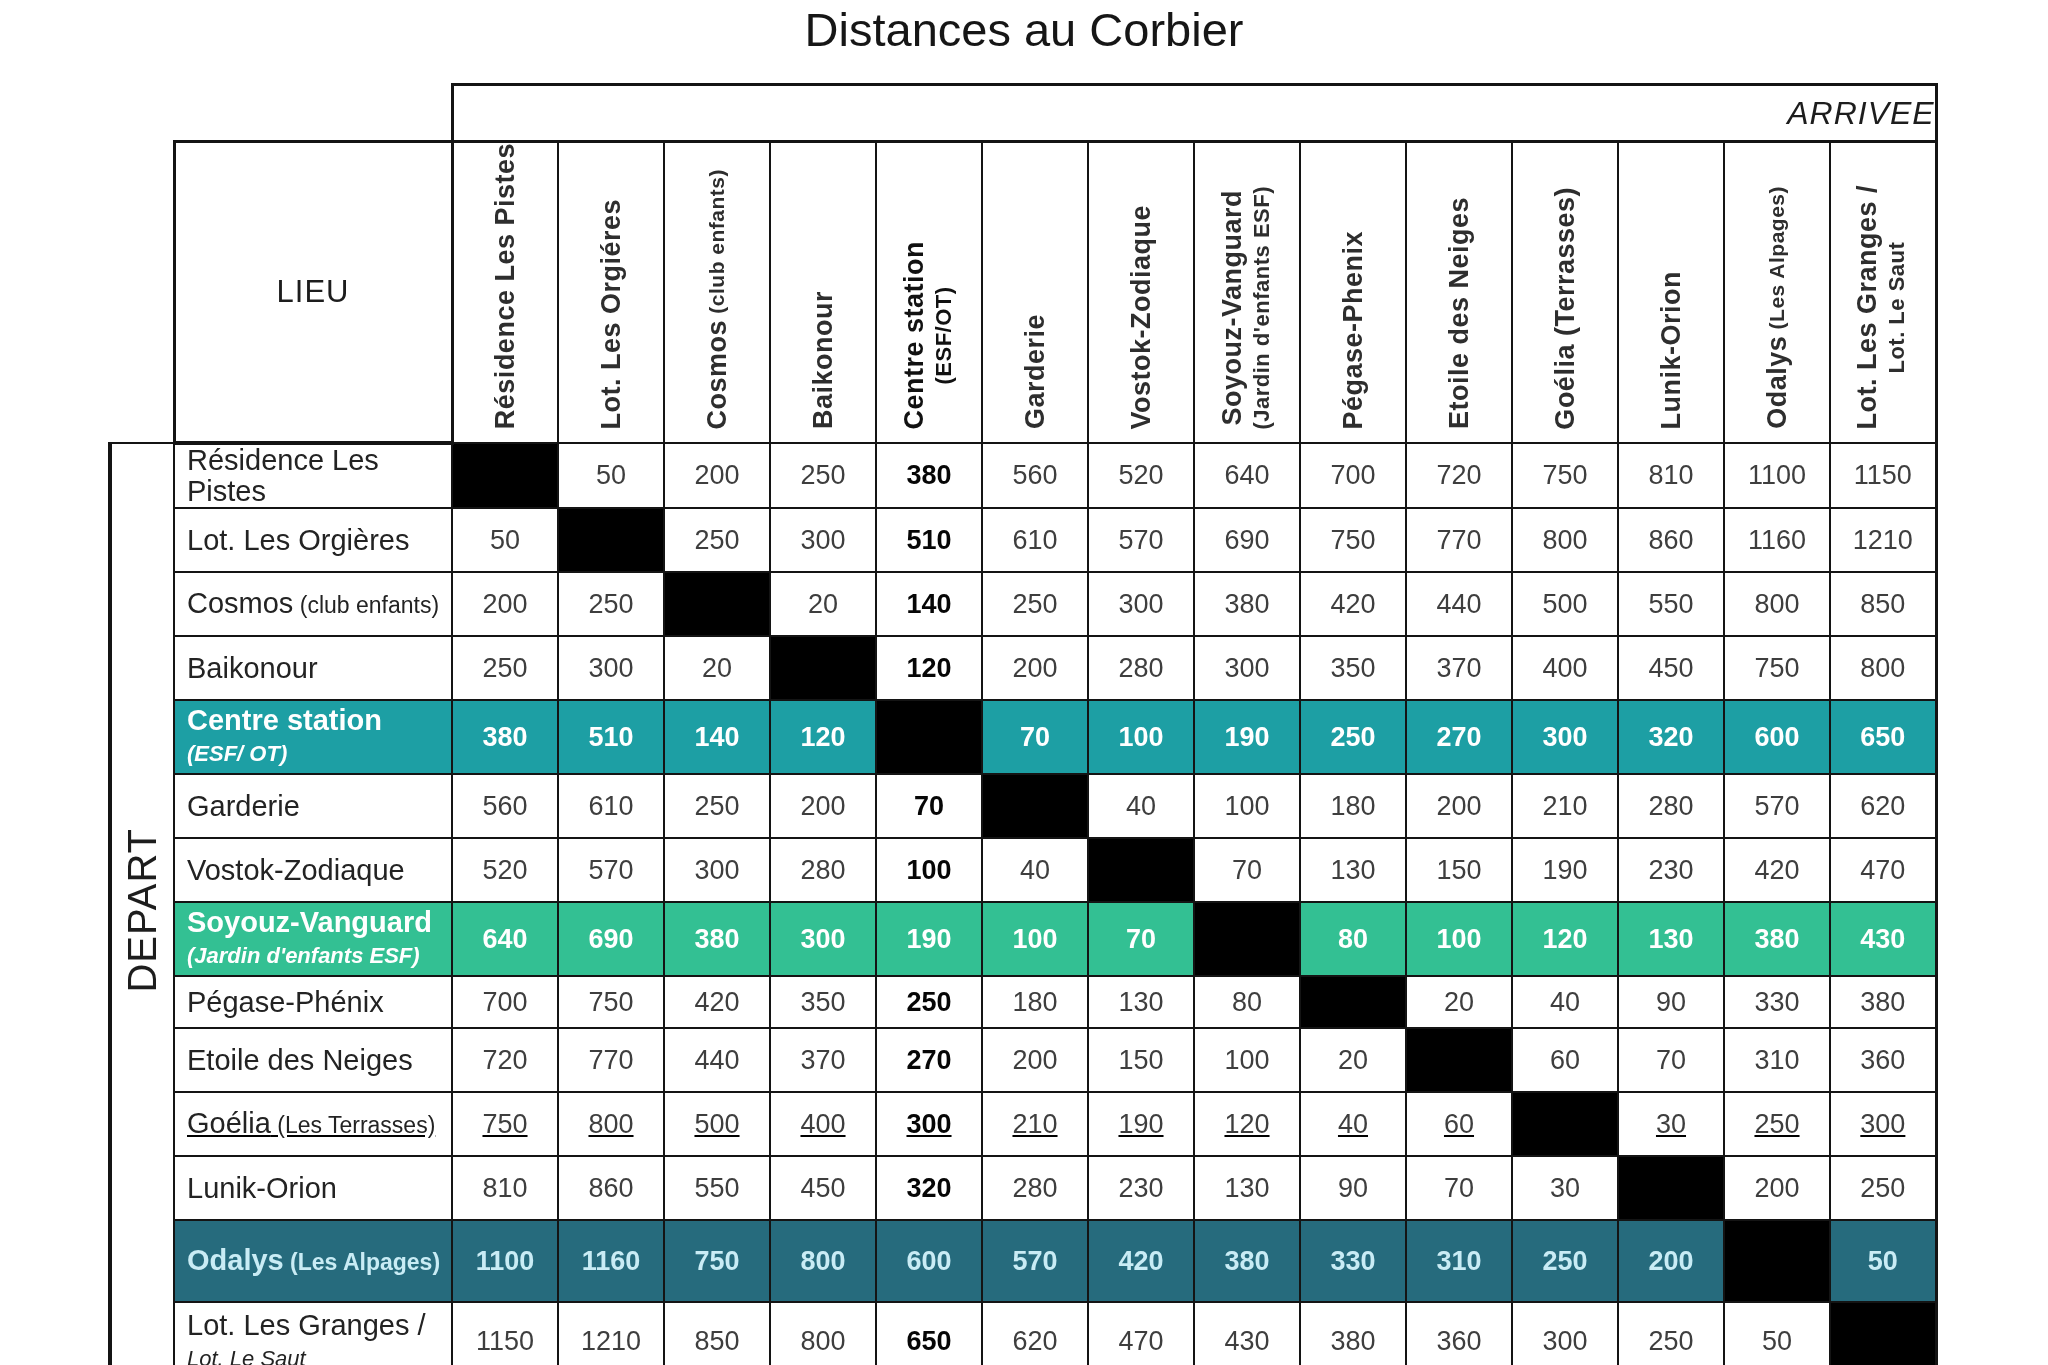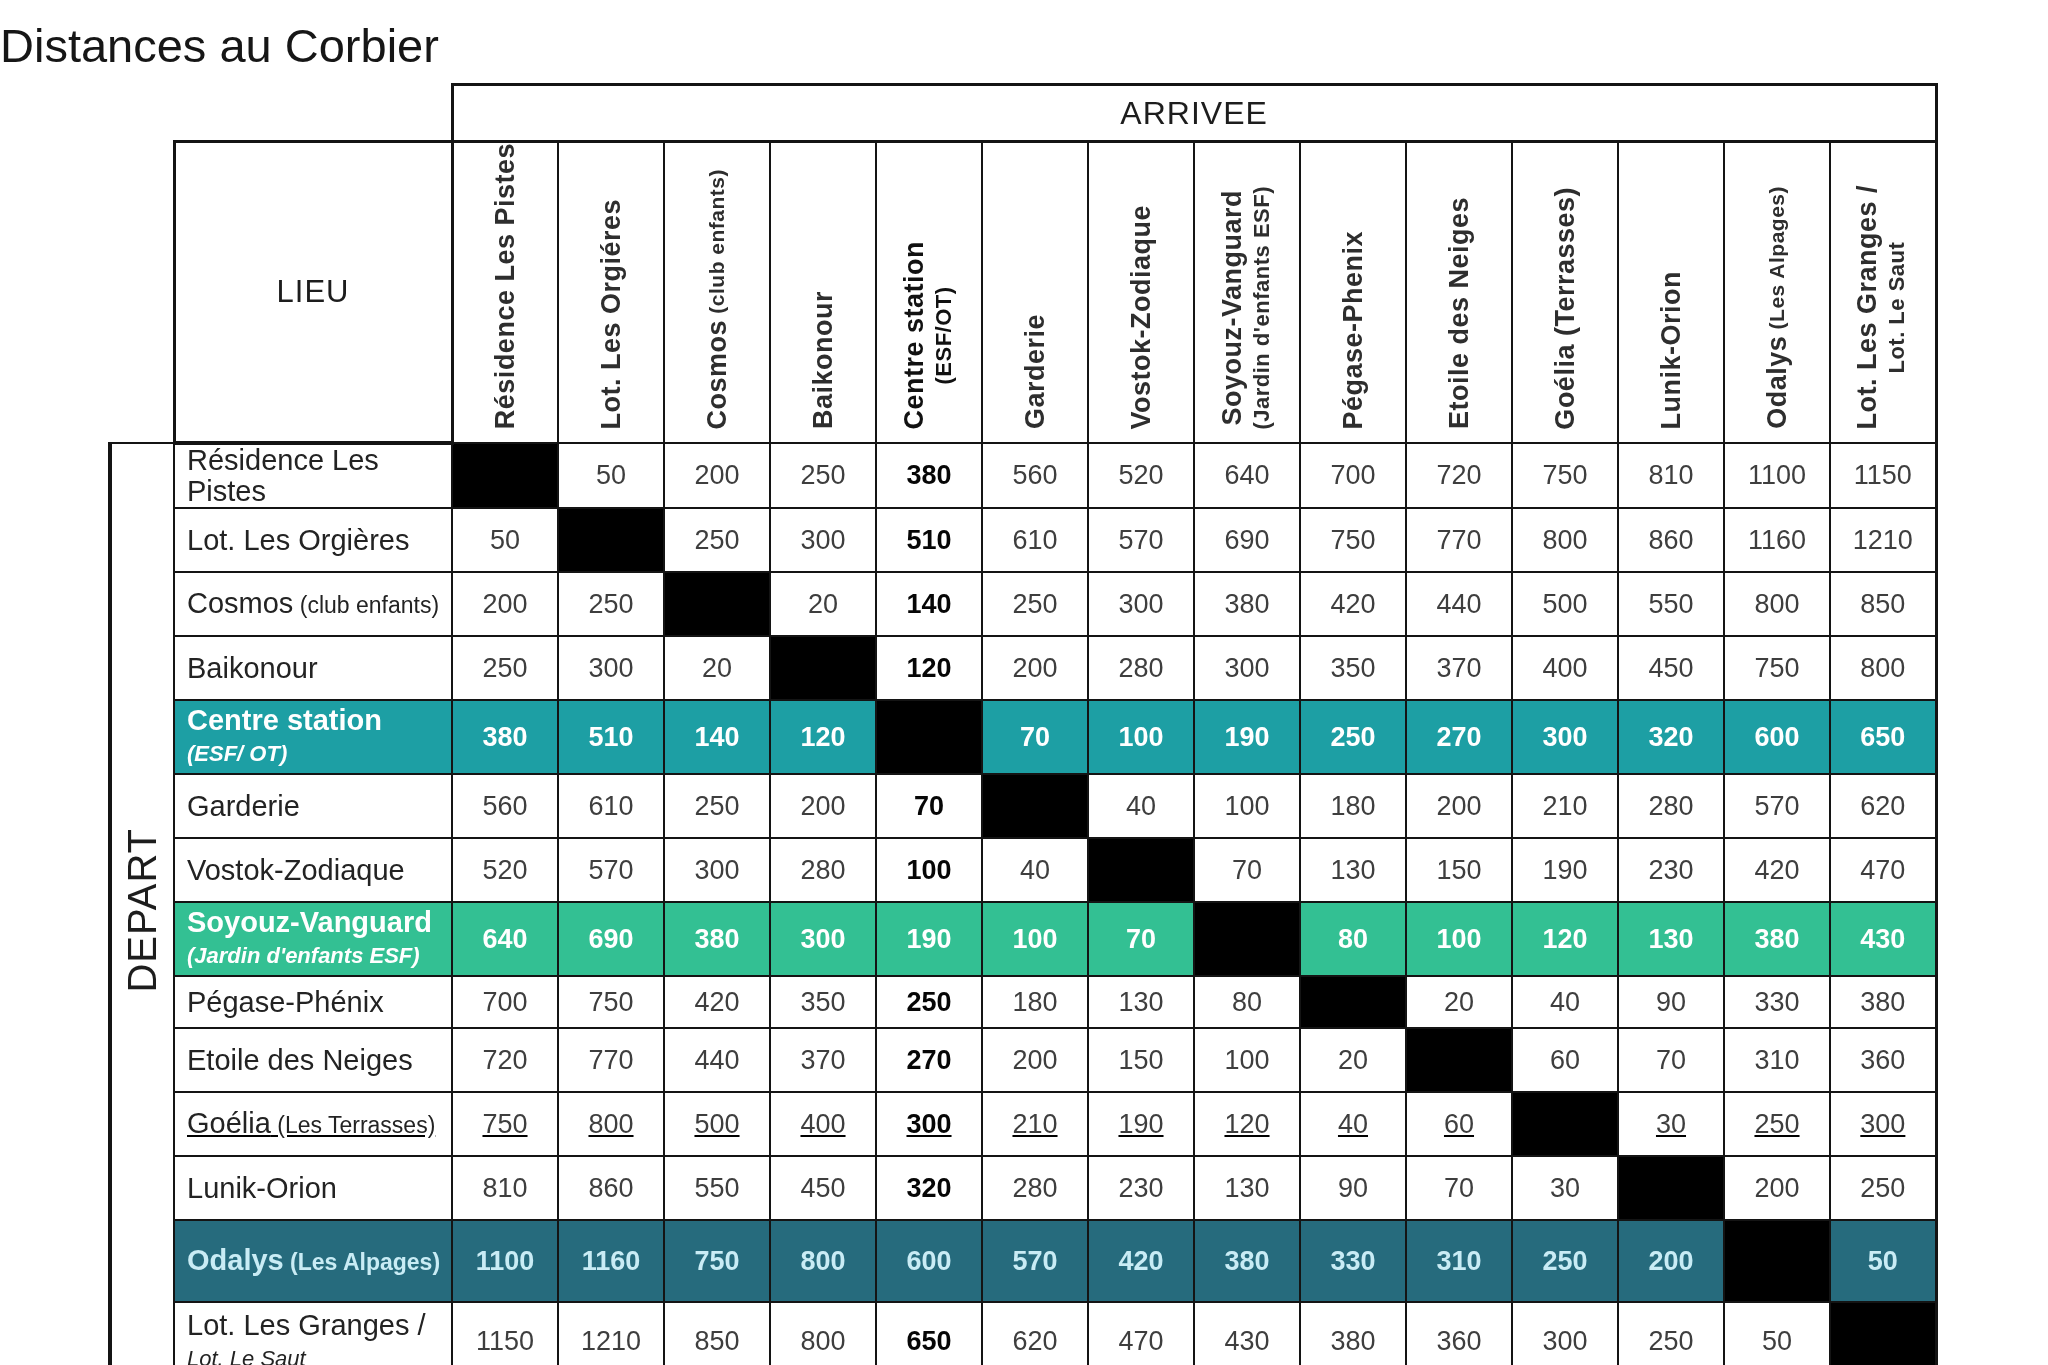--- a/index.html
+++ b/index.html
@@ -1,25 +1,25 @@
 <!DOCTYPE html>
 <html style="--teal: #1d9fa4; --green: #33c093; --dark: #266b7d; --darktext: #c9ecf5; --diag: #000000;"><head>
 <meta charset="utf-8">
 <style>
   html,body{margin:0;padding:0;background:#ffffff;}
   body{width:2048px;height:1365px;position:relative;overflow:hidden;
        font-family:"Liberation Sans",sans-serif;}
-  .title{position:absolute;top:18px;left:0;width:100%;
+  .title{position:absolute;top:2px;left:0;width:100%;text-align:center;
          font-size:47px;color:#161616;}
   table.matrix{position:absolute;left:108px;top:83px;border-collapse:collapse;
          table-layout:fixed;width:1826px;background:#fff;}
   td,th{padding:0;}
   .spacer{border:none;background:#fff;}
-  .arrivee{border:3px solid #141414;text-align:center;font-size:32px;
-           color:#1d1d1d;height:54px;letter-spacing:1px;}
+  .arrivee{border:3px solid #141414;text-align:right;font-size:32px;
+           color:#1d1d1d;height:54px;letter-spacing:1px;font-style:italic;}
   .lieu{border:3px solid #141414;text-align:center;font-size:31px;color:#1d1d1d;
         letter-spacing:1px;margin-left:48px;}
   .colhead{border:2px solid #141414;border-top-width:3px;height:284px;
            vertical-align:bottom;text-align:center;background:#fff;}
   .colhead:last-child{border-right-width:3px;}
   .vert{writing-mode:vertical-rl;transform:rotate(180deg);display:inline-block;
         font-size:27px;line-height:29px;color:#2e2e2e;margin-bottom:9px;
         letter-spacing:.5px;white-space:nowrap;}
   .colhead.bold .vert{font-weight:700;color:#111;}
   .vert .sub{font-size:22px;}

